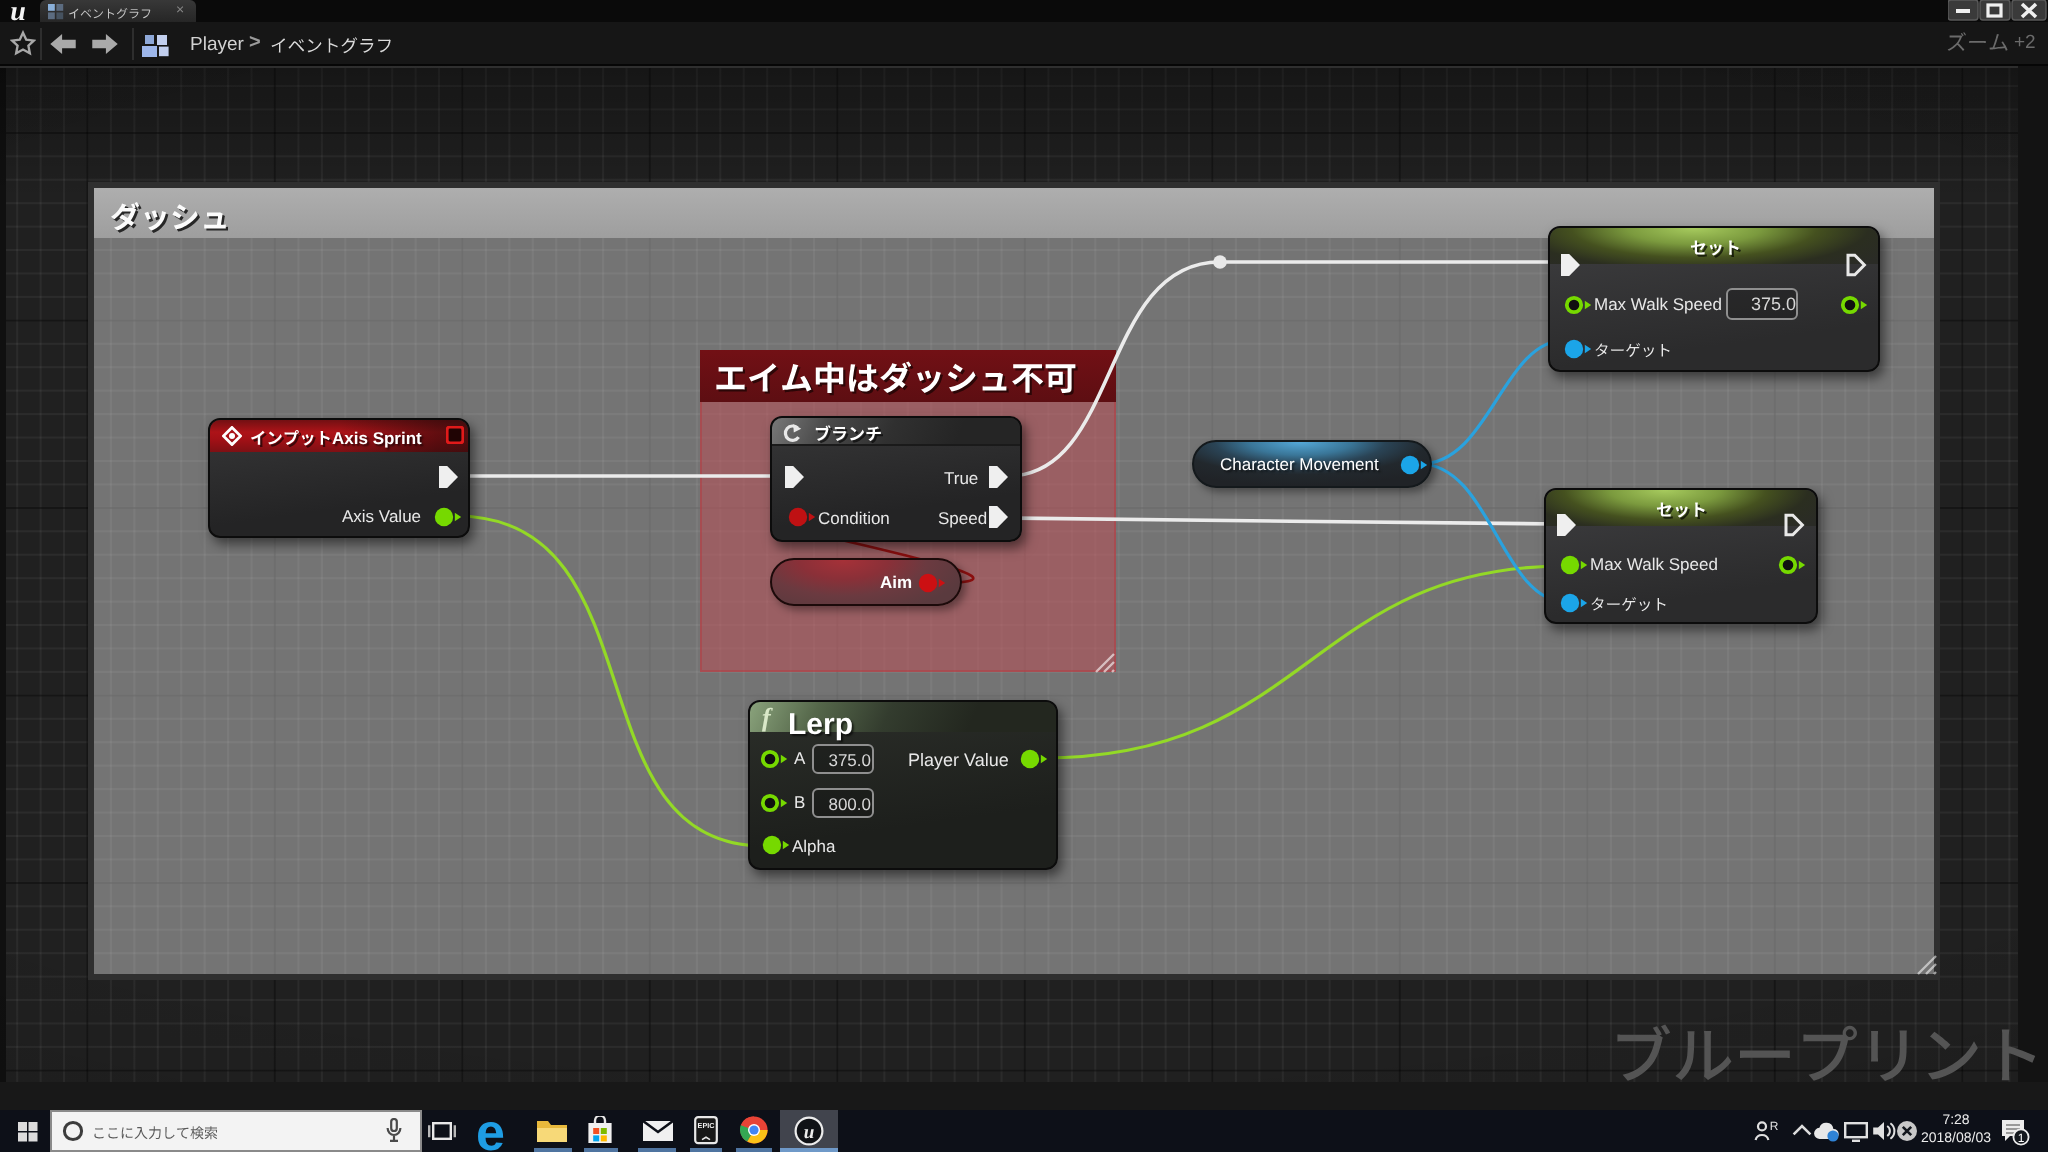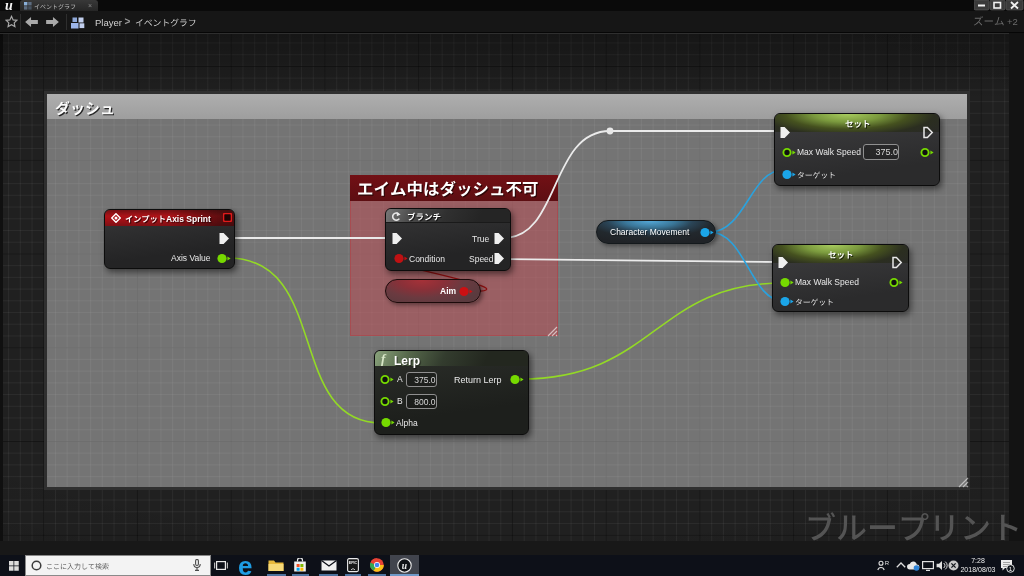--- a/index.html
+++ b/index.html
@@ -223,39 +223,39 @@
 <svg class="abs" style="left:780px;top:296px" width="14" height="11" viewBox="0 0 14 11">
       <circle cx="5" cy="5.5" r="4.6" fill="#1ba5e8"></circle>
       <path d="M10.4,3.4 L13.6,5.5 10.4,7.6 z" fill="#1ba5e8"></path>
     </svg>
 <svg class="t" style="left:795px;top:304.5px">
       <path d="M3.2 -3.6Q3.6 -3.4 4.0 -3.1Q4.4 -2.8 4.9 -2.5Q5.3 -2.3 5.6 -2.0Q6.0 -1.7 6.3 -1.5L5.8 -0.9Q5.6 -1.2 5.2 -1.5Q4.8 -1.8 4.4 -2.1Q4.0 -2.4 3.6 -2.6Q3.2 -2.9 2.8 -3.1ZM6.8 -5.0Q6.8 -4.9 6.7 -4.8Q6.7 -4.7 6.6 -4.6Q6.5 -4.2 6.3 -3.7Q6.1 -3.3 5.8 -2.8Q5.6 -2.3 5.2 -1.9Q4.7 -1.3 3.9 -0.7Q3.1 -0.1 2.0 0.3L1.5 -0.1Q2.2 -0.4 2.8 -0.7Q3.4 -1.0 3.8 -1.4Q4.3 -1.8 4.7 -2.2Q5.0 -2.6 5.2 -3.0Q5.5 -3.5 5.7 -3.9Q5.9 -4.3 5.9 -4.7H3.1L3.3 -5.2H5.8Q5.9 -5.2 6.1 -5.3Q6.2 -5.3 6.3 -5.3ZM4.2 -6.1Q4.1 -6.0 4.0 -5.8Q3.9 -5.6 3.8 -5.5Q3.6 -5.1 3.2 -4.6Q2.9 -4.1 2.4 -3.6Q1.9 -3.0 1.2 -2.6L0.7 -3.0Q1.4 -3.4 1.9 -3.9Q2.4 -4.4 2.7 -4.9Q3.0 -5.4 3.2 -5.7Q3.3 -5.8 3.4 -6.0Q3.4 -6.2 3.5 -6.3Z M8.6 -3.4Q8.7 -3.4 8.9 -3.4Q9.1 -3.3 9.3 -3.3Q9.5 -3.3 9.7 -3.3Q9.8 -3.3 10.1 -3.3Q10.3 -3.3 10.7 -3.3Q11.0 -3.3 11.4 -3.3Q11.8 -3.3 12.2 -3.3Q12.6 -3.3 13.0 -3.3Q13.3 -3.3 13.6 -3.3Q13.8 -3.3 14.0 -3.3Q14.3 -3.3 14.5 -3.4Q14.7 -3.4 14.8 -3.4V-2.6Q14.7 -2.6 14.5 -2.6Q14.2 -2.6 14.0 -2.6Q13.8 -2.6 13.6 -2.6Q13.3 -2.6 13.0 -2.6Q12.6 -2.6 12.2 -2.6Q11.8 -2.6 11.4 -2.6Q11.0 -2.6 10.7 -2.6Q10.3 -2.6 10.1 -2.6Q9.8 -2.6 9.7 -2.6Q9.4 -2.6 9.1 -2.6Q8.8 -2.6 8.6 -2.6Z M21.5 -6.2Q21.6 -6.0 21.7 -5.8Q21.9 -5.6 22.0 -5.4Q22.1 -5.3 22.2 -5.1L21.7 -4.9Q21.6 -5.1 21.5 -5.5Q21.3 -5.8 21.1 -6.0ZM22.4 -6.5Q22.5 -6.3 22.6 -6.1Q22.7 -5.9 22.9 -5.7Q23.0 -5.6 23.0 -5.4L22.6 -5.2Q22.5 -5.5 22.3 -5.8Q22.1 -6.1 22.0 -6.3ZM18.7 -5.9Q18.7 -5.7 18.6 -5.6Q18.5 -5.4 18.5 -5.3Q18.4 -5.2 18.4 -4.9Q18.3 -4.7 18.2 -4.5Q18.1 -4.3 18.0 -4.1Q17.8 -3.8 17.6 -3.4Q17.4 -3.1 17.1 -2.8Q16.9 -2.5 16.6 -2.3L16.0 -2.6Q16.2 -2.8 16.4 -3.0Q16.6 -3.2 16.8 -3.4Q17.0 -3.7 17.1 -3.9Q17.3 -4.1 17.4 -4.3Q17.6 -4.6 17.7 -4.9Q17.8 -5.2 17.8 -5.4Q17.9 -5.6 17.9 -5.7Q17.9 -5.9 17.9 -6.0ZM17.7 -4.5Q17.8 -4.5 18.1 -4.5Q18.4 -4.5 18.7 -4.5Q19.1 -4.5 19.5 -4.5Q19.9 -4.5 20.3 -4.5Q20.7 -4.5 21.0 -4.5Q21.4 -4.5 21.6 -4.5Q21.8 -4.5 21.9 -4.5Q22.0 -4.5 22.2 -4.5Q22.5 -4.6 22.6 -4.6V-3.9Q22.4 -3.9 22.2 -3.9Q22.0 -3.9 21.9 -3.9Q21.8 -3.9 21.5 -3.9Q21.2 -3.9 20.8 -3.9Q20.4 -3.9 19.9 -3.9Q19.4 -3.9 18.9 -3.9Q18.5 -3.9 18.1 -3.9Q17.8 -3.9 17.6 -3.9ZM20.6 -4.2Q20.6 -3.3 20.4 -2.6Q20.2 -1.9 19.9 -1.3Q19.6 -0.7 19.2 -0.3Q18.8 0.1 18.2 0.5L17.6 0.0Q17.7 -0.1 17.9 -0.1Q18.1 -0.2 18.2 -0.4Q18.5 -0.6 18.8 -0.9Q19.1 -1.2 19.3 -1.7Q19.6 -2.2 19.8 -2.8Q19.9 -3.4 19.9 -4.2Z M27.2 -4.5Q27.2 -4.4 27.3 -4.1Q27.4 -3.9 27.5 -3.7Q27.6 -3.4 27.7 -3.2Q27.7 -2.9 27.8 -2.8L27.2 -2.6Q27.2 -2.7 27.1 -3.0Q27.0 -3.2 26.9 -3.5Q26.8 -3.7 26.7 -3.9Q26.7 -4.2 26.6 -4.3ZM30.0 -4.1Q30.0 -3.9 29.9 -3.8Q29.9 -3.7 29.9 -3.7Q29.7 -3.0 29.5 -2.4Q29.2 -1.8 28.8 -1.3Q28.2 -0.6 27.6 -0.1Q26.9 0.3 26.2 0.6L25.7 0.1Q26.2 -0.1 26.6 -0.3Q27.1 -0.5 27.5 -0.9Q27.9 -1.2 28.2 -1.6Q28.5 -1.9 28.7 -2.4Q29.0 -2.8 29.1 -3.3Q29.3 -3.8 29.3 -4.3ZM25.4 -4.1Q25.4 -4.0 25.5 -3.7Q25.6 -3.5 25.7 -3.2Q25.8 -3.0 25.9 -2.7Q26.0 -2.5 26.1 -2.3L25.5 -2.1Q25.4 -2.3 25.3 -2.5Q25.2 -2.8 25.1 -3.0Q25.0 -3.3 24.9 -3.6Q24.8 -3.8 24.8 -3.9Z M33.8 -0.7Q33.8 -0.8 33.8 -1.1Q33.8 -1.5 33.8 -1.9Q33.8 -2.4 33.8 -2.9Q33.8 -3.4 33.8 -3.9Q33.8 -4.3 33.8 -4.7Q33.8 -5.1 33.8 -5.2Q33.8 -5.4 33.8 -5.6Q33.8 -5.9 33.8 -6.0H34.5Q34.5 -5.9 34.5 -5.6Q34.5 -5.4 34.5 -5.2Q34.5 -4.9 34.5 -4.5Q34.5 -4.1 34.5 -3.6Q34.5 -3.1 34.5 -2.6Q34.5 -2.2 34.5 -1.8Q34.5 -1.4 34.5 -1.1Q34.5 -0.8 34.5 -0.7Q34.5 -0.6 34.5 -0.4Q34.5 -0.2 34.5 -0.1Q34.5 0.1 34.5 0.2H33.8Q33.8 0.0 33.8 -0.2Q33.8 -0.5 33.8 -0.7ZM34.3 -4.0Q34.7 -3.9 35.2 -3.7Q35.7 -3.6 36.1 -3.4Q36.6 -3.2 37.1 -3.0Q37.5 -2.8 37.8 -2.7L37.5 -2.0Q37.2 -2.2 36.8 -2.4Q36.4 -2.6 35.9 -2.7Q35.5 -2.9 35.1 -3.1Q34.7 -3.2 34.3 -3.3Z" fill="#e8e8e8"></path>
     </svg>
 <div class="node" style="left:374px;top:350px;width:155px;height:85px;background:linear-gradient(172deg,#2c2f2a,#1d1f1c 70%)"></div>
 <div class="abs" style="left:375px;top:351px;width:153px;height:15px;border-radius:5px 5px 0 0;background:linear-gradient(115deg,#8aa37c,#55674a 22%,#333c2e 45%,#23271f 72%)"></div>
 <div class="abs" style="left:381px;top:351px;color:#d9e8c8;font-size:13px;font-family:'Liberation Serif';font-style:italic;font-weight:bold">f</div>
-<div class="abs" style="left:394px;top:353.5px;color:#fff;font-size:12px;font-weight:bold;text-shadow:1px 1px 1px rgba(0,0,0,.6)">Lerp</div>
+<div class="abs" style="left:394px;top:353.5px;color:#fff;font-size:15px;font-weight:bold;text-shadow:1px 1px 1px rgba(0,0,0,.6)">Lerp</div>
 <svg class="abs" style="left:380px;top:373.5px" width="14" height="11" viewBox="0 0 14 11">
       <circle cx="5" cy="5.5" r="3.6" fill="#101010" stroke="#76d900" stroke-width="1.9"></circle>
       <path d="M10.4,3.4 L13.6,5.5 10.4,7.6 z" fill="#76d900"></path>
     </svg>
 <div class="lbl" style="left:397px;top:374px;font-size:8.5px">A</div>
 <div class="vbox" style="left:405.5px;top:372px;width:31px;height:15px;line-height:14px">375.0</div>
 <svg class="abs" style="left:380px;top:395.5px" width="14" height="11" viewBox="0 0 14 11">
       <circle cx="5" cy="5.5" r="3.6" fill="#101010" stroke="#76d900" stroke-width="1.9"></circle>
       <path d="M10.4,3.4 L13.6,5.5 10.4,7.6 z" fill="#76d900"></path>
     </svg>
 <div class="lbl" style="left:397px;top:396px;font-size:8.5px">B</div>
 <div class="vbox" style="left:405.5px;top:394px;width:31px;height:15px;line-height:14px">800.0</div>
 <svg class="abs" style="left:381px;top:417px" width="14" height="11" viewBox="0 0 14 11">
       <circle cx="5" cy="5.5" r="4.6" fill="#76d900"></circle>
       <path d="M10.4,3.4 L13.6,5.5 10.4,7.6 z" fill="#76d900"></path>
     </svg>
 <div class="lbl" style="left:396px;top:417.5px;font-size:8.5px">Alpha</div>
-<div class="lbl" style="left:454px;top:374.5px;font-size:9px">Return Lerp</div>
+<div class="lbl" style="left:454px;top:374.5px;font-size:9px">Player Value</div>
 <svg class="abs" style="left:510px;top:373.5px" width="14" height="11" viewBox="0 0 14 11">
       <circle cx="5" cy="5.5" r="4.6" fill="#76d900"></circle>
       <path d="M10.4,3.4 L13.6,5.5 10.4,7.6 z" fill="#76d900"></path>
     </svg>
 <div class="abs" style="left:0;top:555px;width:1024px;height:21px;background:#0d1018"></div>
 <svg class="abs" style="left:9px;top:561px" width="10" height="10" viewBox="0 0 12 12">
       <rect x="0" y="0" width="5.4" height="5.4" fill="#dcdcdc"></rect>
       <rect x="6.3" y="0" width="5.4" height="5.4" fill="#dcdcdc"></rect>
       <rect x="0" y="6.3" width="5.4" height="5.4" fill="#dcdcdc"></rect>
       <rect x="6.3" y="6.3" width="5.4" height="5.4" fill="#dcdcdc"></rect>

